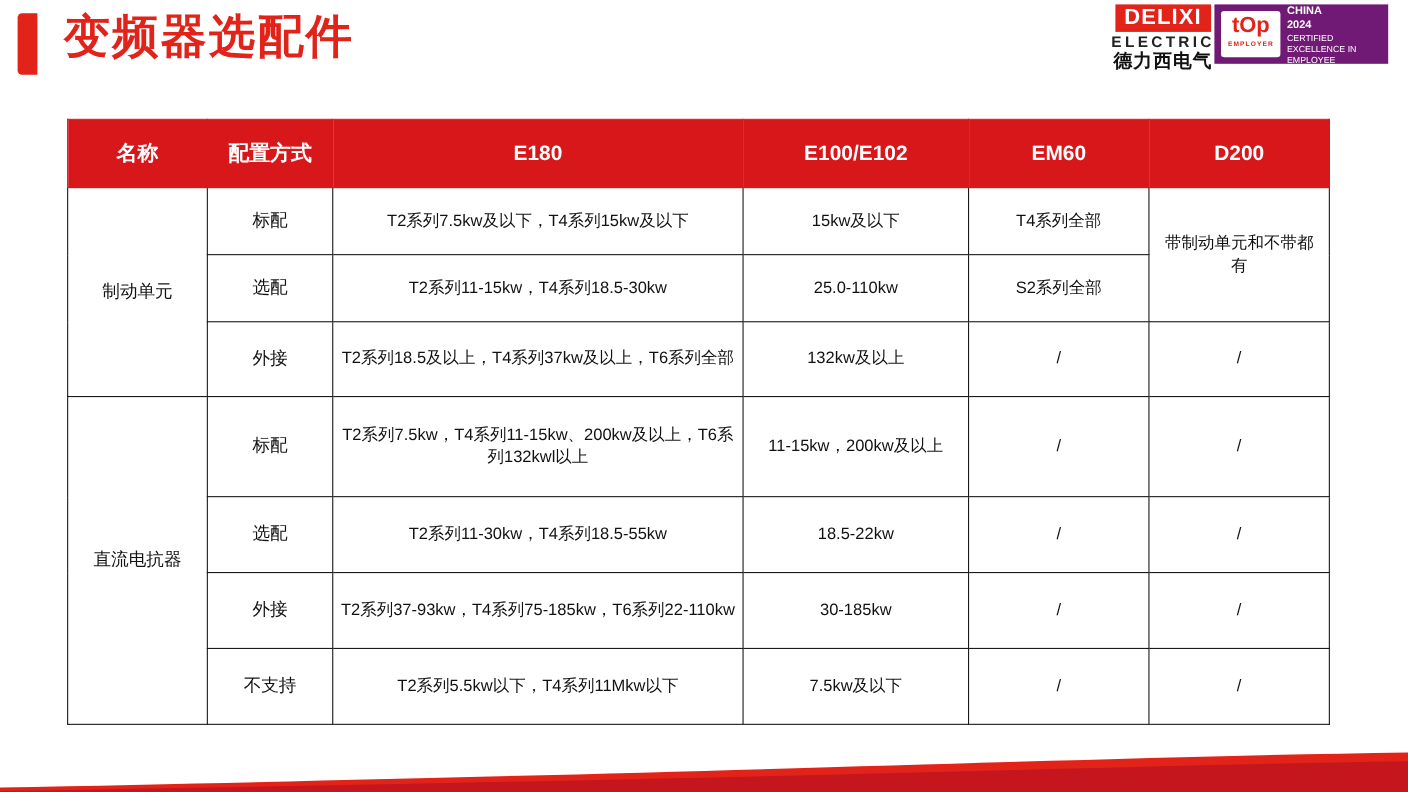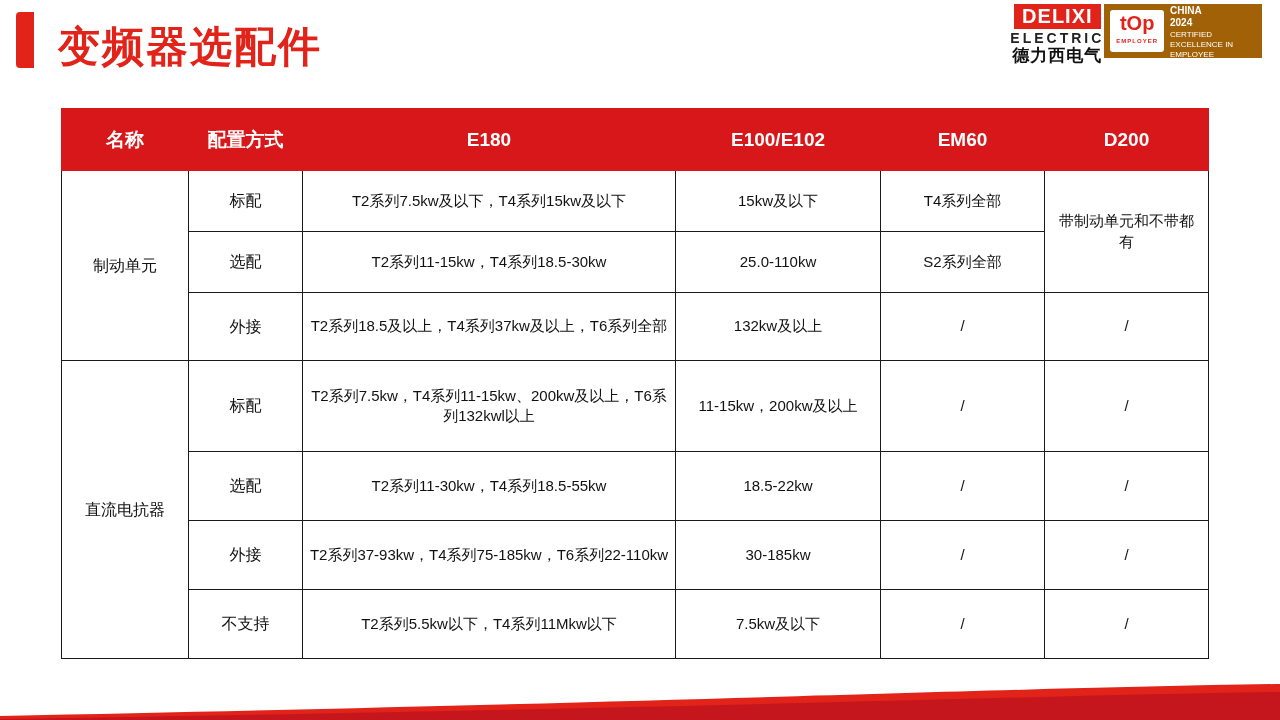--- a/index.html
+++ b/index.html
@@ -14,21 +14,21 @@
     position: relative;
     width: 1280px; height: 720px;
     background: #ffffff;
   }
 
   
   .title-bar {
     position: absolute;
     top: 12px; left: 16px;
     display: flex;
-    align-items: flex-end;
+    align-items: flex-start;
   }
   .title-accent {
     width: 18px; height: 56px;
     background: #e2231a;
     border-radius: 4px 0 0 4px;
     margin-right: 24px;
   }
   .slide-title {
     font-size: 42px;
     font-weight: bold;
@@ -68,21 +68,21 @@
   .delixi-cn {
     color: #111;
     font-size: 17px;
     font-weight: bold;
     letter-spacing: 1px;
     margin-top: 2px;
   }
   .top-employer {
     display: flex;
     align-items: center;
-    background: #a16207;
+    background: #701a75;
     color: #fff;
     height: 54px;
     padding: 4px 6px;
     gap: 6px;
   }
   .te-badge {
     background: #ffffff;
     color: #e2231a;
     font-weight: bold;
     font-size: 20px;

